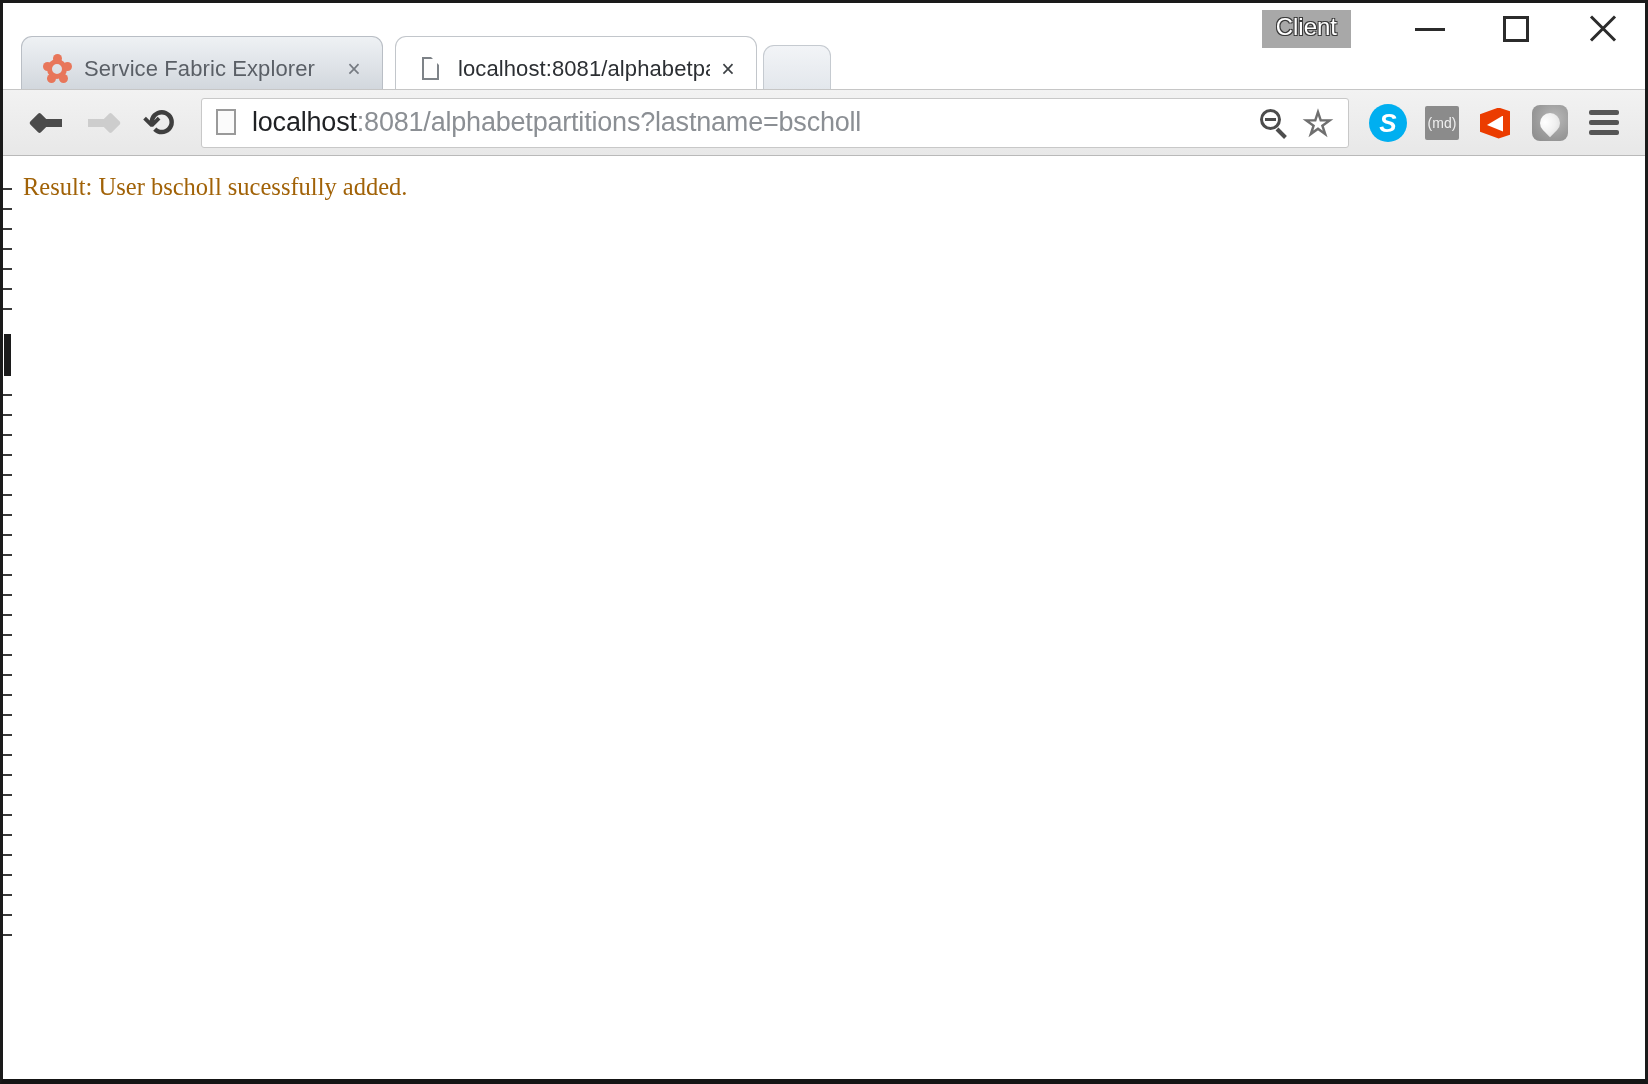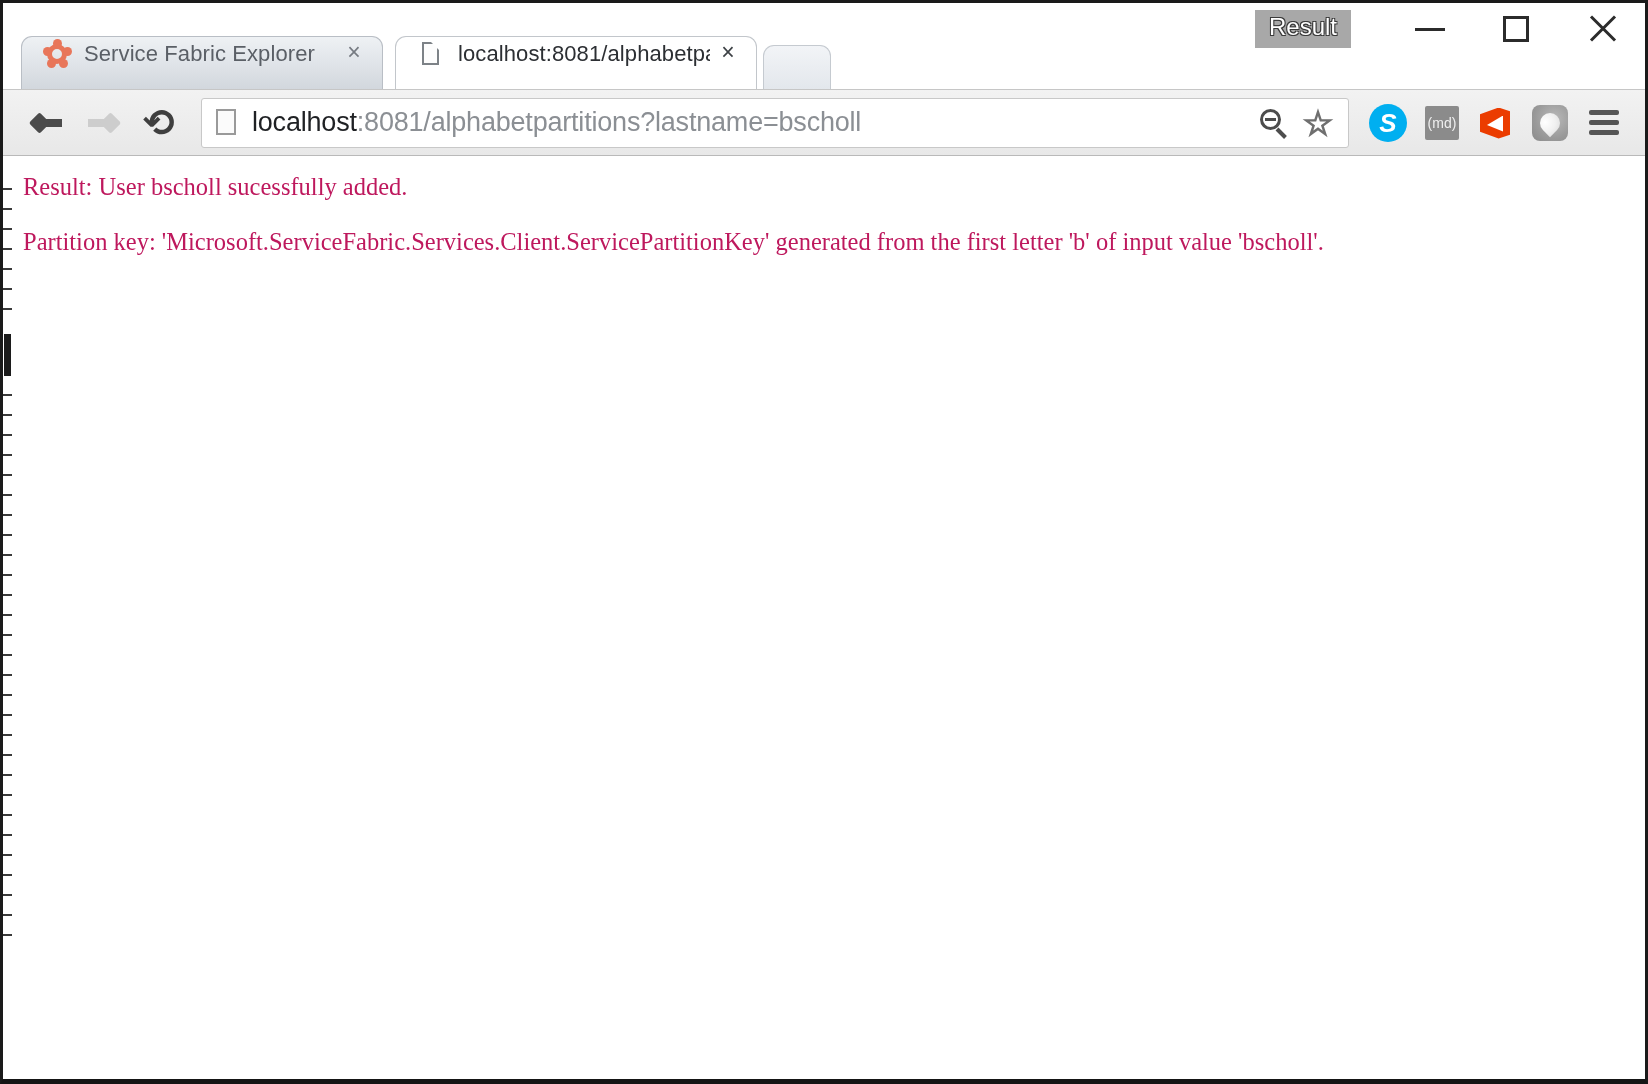--- a/index.html
+++ b/index.html
@@ -42,22 +42,22 @@
     height: 86px;
     width: 1200px;
   }
 
   .tab {
     position: absolute;
     top: 33px;
     height: 53px;
     box-sizing: border-box;
     display: flex;
-    align-items: flex-start;
-    padding: 4px 0 0 22px;
+    align-items: center;
+    padding: 12px 0 0 22px;
     border-top-left-radius: 11px;
     border-top-right-radius: 11px;
   }
 
   .tab.inactive {
     left: 18px;
     width: 362px;
     background: linear-gradient(to bottom, #eef1f4 0%, #dfe3e8 55%, #d2d7dd 100%);
     border: 1px solid #b9bec5;
     border-bottom: none;
@@ -450,21 +450,21 @@
     position: relative;
     background: #ffffff;
     height: 908px;
     overflow: hidden;
     padding: 16px 0 0 20px;
     box-sizing: border-box;
   }
   .page-text {
     font-family: "Liberation Serif", "DejaVu Serif", serif;
     font-size: 24.5px;
-    color: #be185d;
+    color: #a16207;
     line-height: 29px;
     white-space: nowrap;
   }
   .page-text .blank-line { height: 26px; }
 
   
   .left-artifacts {
     position: absolute;
     left: 0;
     top: 0;
@@ -517,21 +517,21 @@
           <span class="page-doc"></span>
         </span>
         <span class="tab-title">localhost:8081/alphabetpa</span>
         <span class="tab-close">×</span>
       </div>
 
       <div class="tab stub"></div>
     </div>
 
     <div class="win-controls">
-      <span class="profile-chip">Result</span>
+      <span class="profile-chip">Client</span>
       <span class="win-btn">
         <span class="ctl-min"></span>
       </span>
       <span class="win-btn">
         <span class="ctl-max"></span>
       </span>
       <span class="win-btn">
         <span class="ctl-close"></span>
       </span>
     </div>
@@ -631,17 +631,16 @@
         <i style="top:718px"></i>
         <i style="top:738px"></i>
       <i style="top:758px"></i>
         <i style="top:778px"></i>
       <b></b>
     </div>
 
     <div class="page-text">
       <div>Result: User bscholl sucessfully added.</div>
       <div class="blank-line"></div>
-      <div>Partition key: 'Microsoft.ServiceFabric.Services.Client.ServicePartitionKey' generated from the first letter 'b' of input value 'bscholl'.</div>
     </div>
   </div>
 
 </div>
 
 </body></html>

